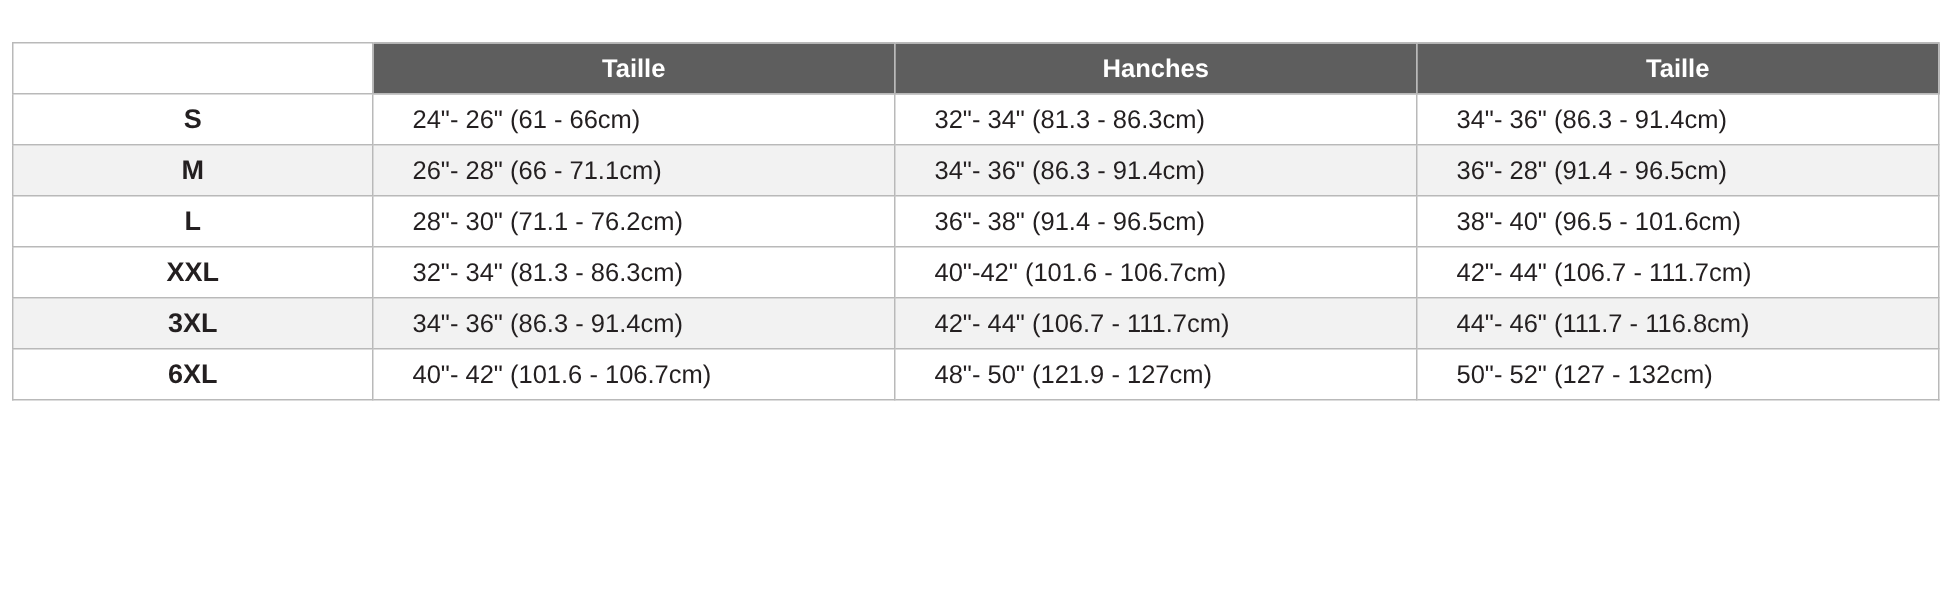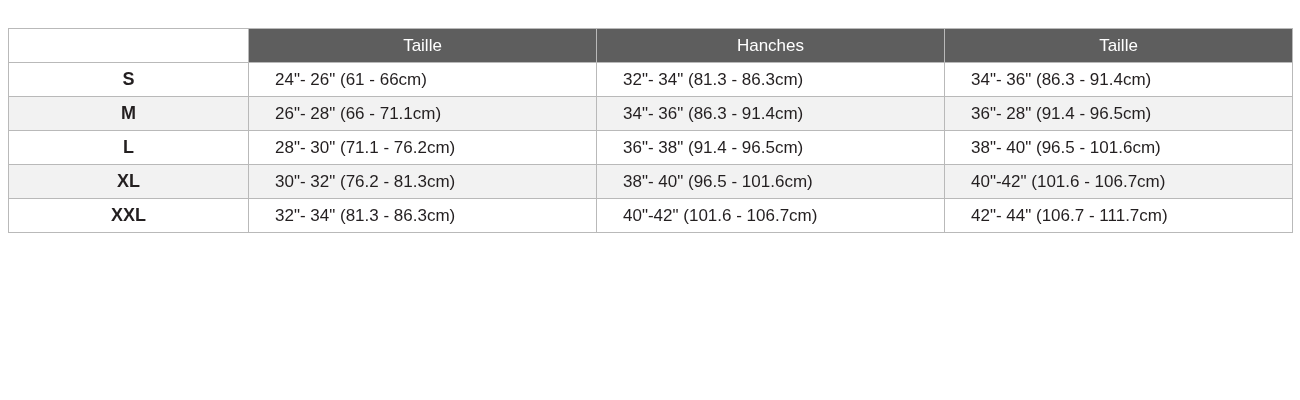--- a/index.html
+++ b/index.html
@@ -28,21 +28,21 @@
   table.size-chart td {
     border: 1px solid #b9b9b9;
     height: 34px;
     font-size: 17px;
     padding: 0 10px;
     box-sizing: border-box;
   }
   thead th {
     background: #5e5e5e;
     color: #ffffff;
-    font-weight: normal;
+    font-weight: bold;
     text-align: center;
     height: 36px;
     font-size: 18px;
     border-color: #5e5e5e;
   }
   thead th.corner {
     background: #ffffff;
     border-color: #b9b9b9;
   }
   tbody td.size-label {
@@ -93,27 +93,33 @@
         <td class="measure">26"- 28" (66 - 71.1cm)</td>
         <td class="measure">34"- 36" (86.3 - 91.4cm)</td>
         <td class="measure">36"- 28" (91.4 - 96.5cm)</td>
       </tr>
       <tr class="plain">
         <td class="size-label">L</td>
         <td class="measure">28"- 30" (71.1 - 76.2cm)</td>
         <td class="measure">36"- 38" (91.4 - 96.5cm)</td>
         <td class="measure">38"- 40" (96.5 - 101.6cm)</td>
       </tr>
-      <tr class="alt">
-        <td class="size-label">XL</td>
-        <td class="measure">30"- 32" (76.2 - 81.3cm)</td>
-        <td class="measure">38"- 40" (96.5 - 101.6cm)</td>
-        <td class="measure">40"-42" (101.6 - 106.7cm)</td>
-      </tr>
       <tr class="plain">
         <td class="size-label">XXL</td>
         <td class="measure">32"- 34" (81.3 - 86.3cm)</td>
         <td class="measure">40"-42" (101.6 - 106.7cm)</td>
         <td class="measure">42"- 44" (106.7 - 111.7cm)</td>
       </tr>
+      <tr class="alt">
+        <td class="size-label">3XL</td>
+        <td class="measure">34"- 36" (86.3 - 91.4cm)</td>
+        <td class="measure">42"- 44" (106.7 - 111.7cm)</td>
+        <td class="measure">44"- 46" (111.7 - 116.8cm)</td>
+      </tr>
+      <tr class="plain">
+        <td class="size-label">6XL</td>
+        <td class="measure">40"- 42" (101.6 - 106.7cm)</td>
+        <td class="measure">48"- 50" (121.9 - 127cm)</td>
+        <td class="measure">50"- 52" (127 - 132cm)</td>
+      </tr>
     </tbody>
   </table>
 </div>
 
 </body></html>

